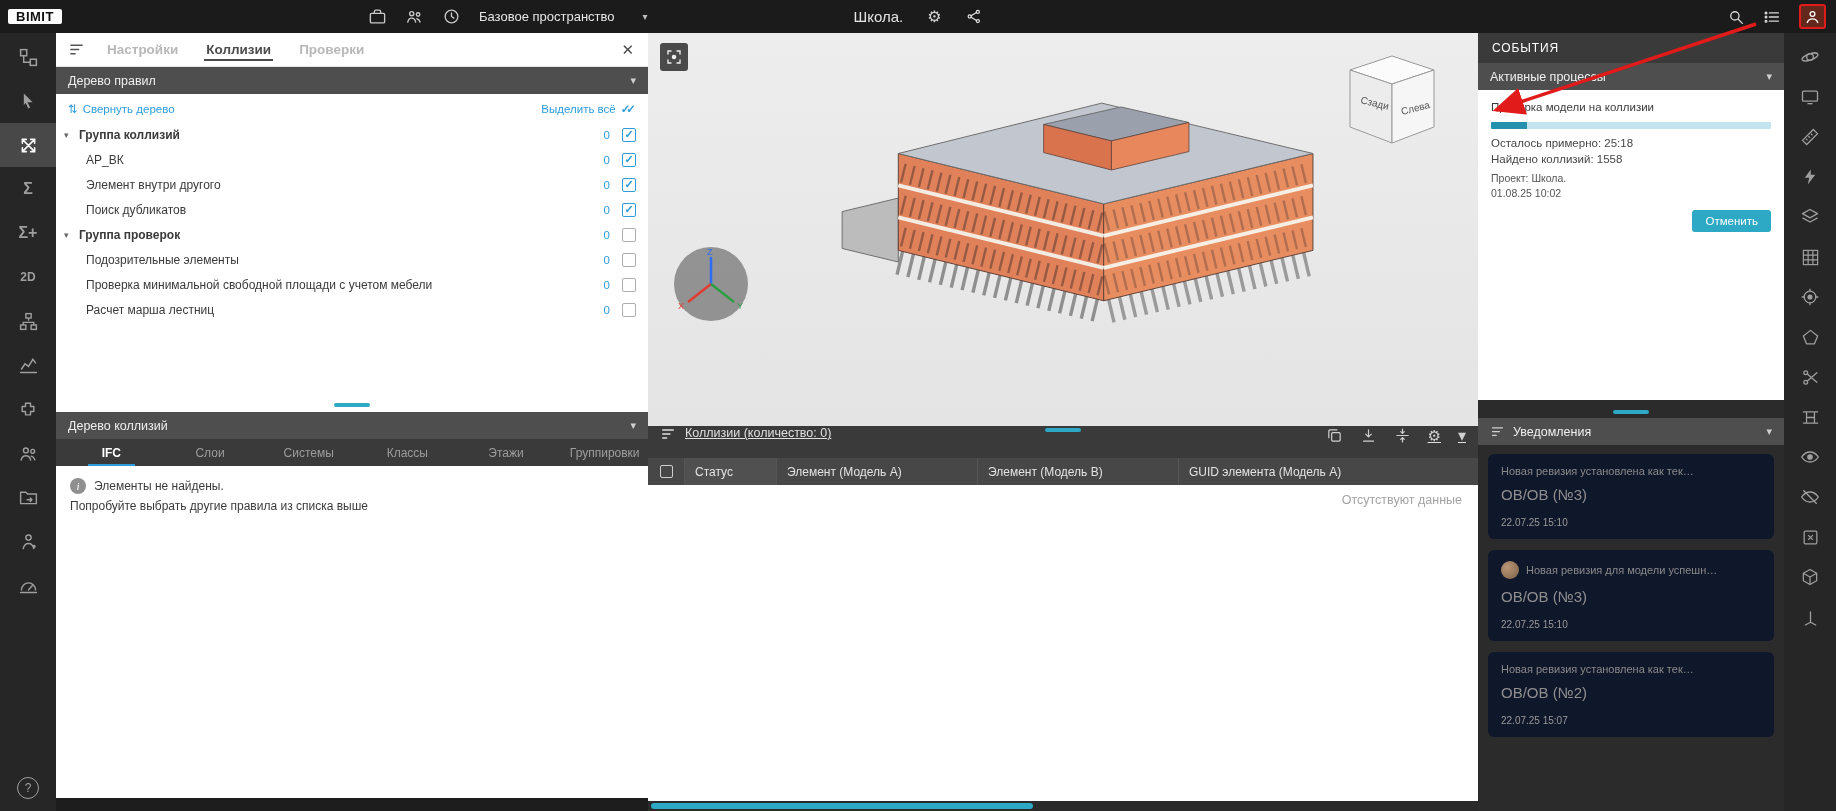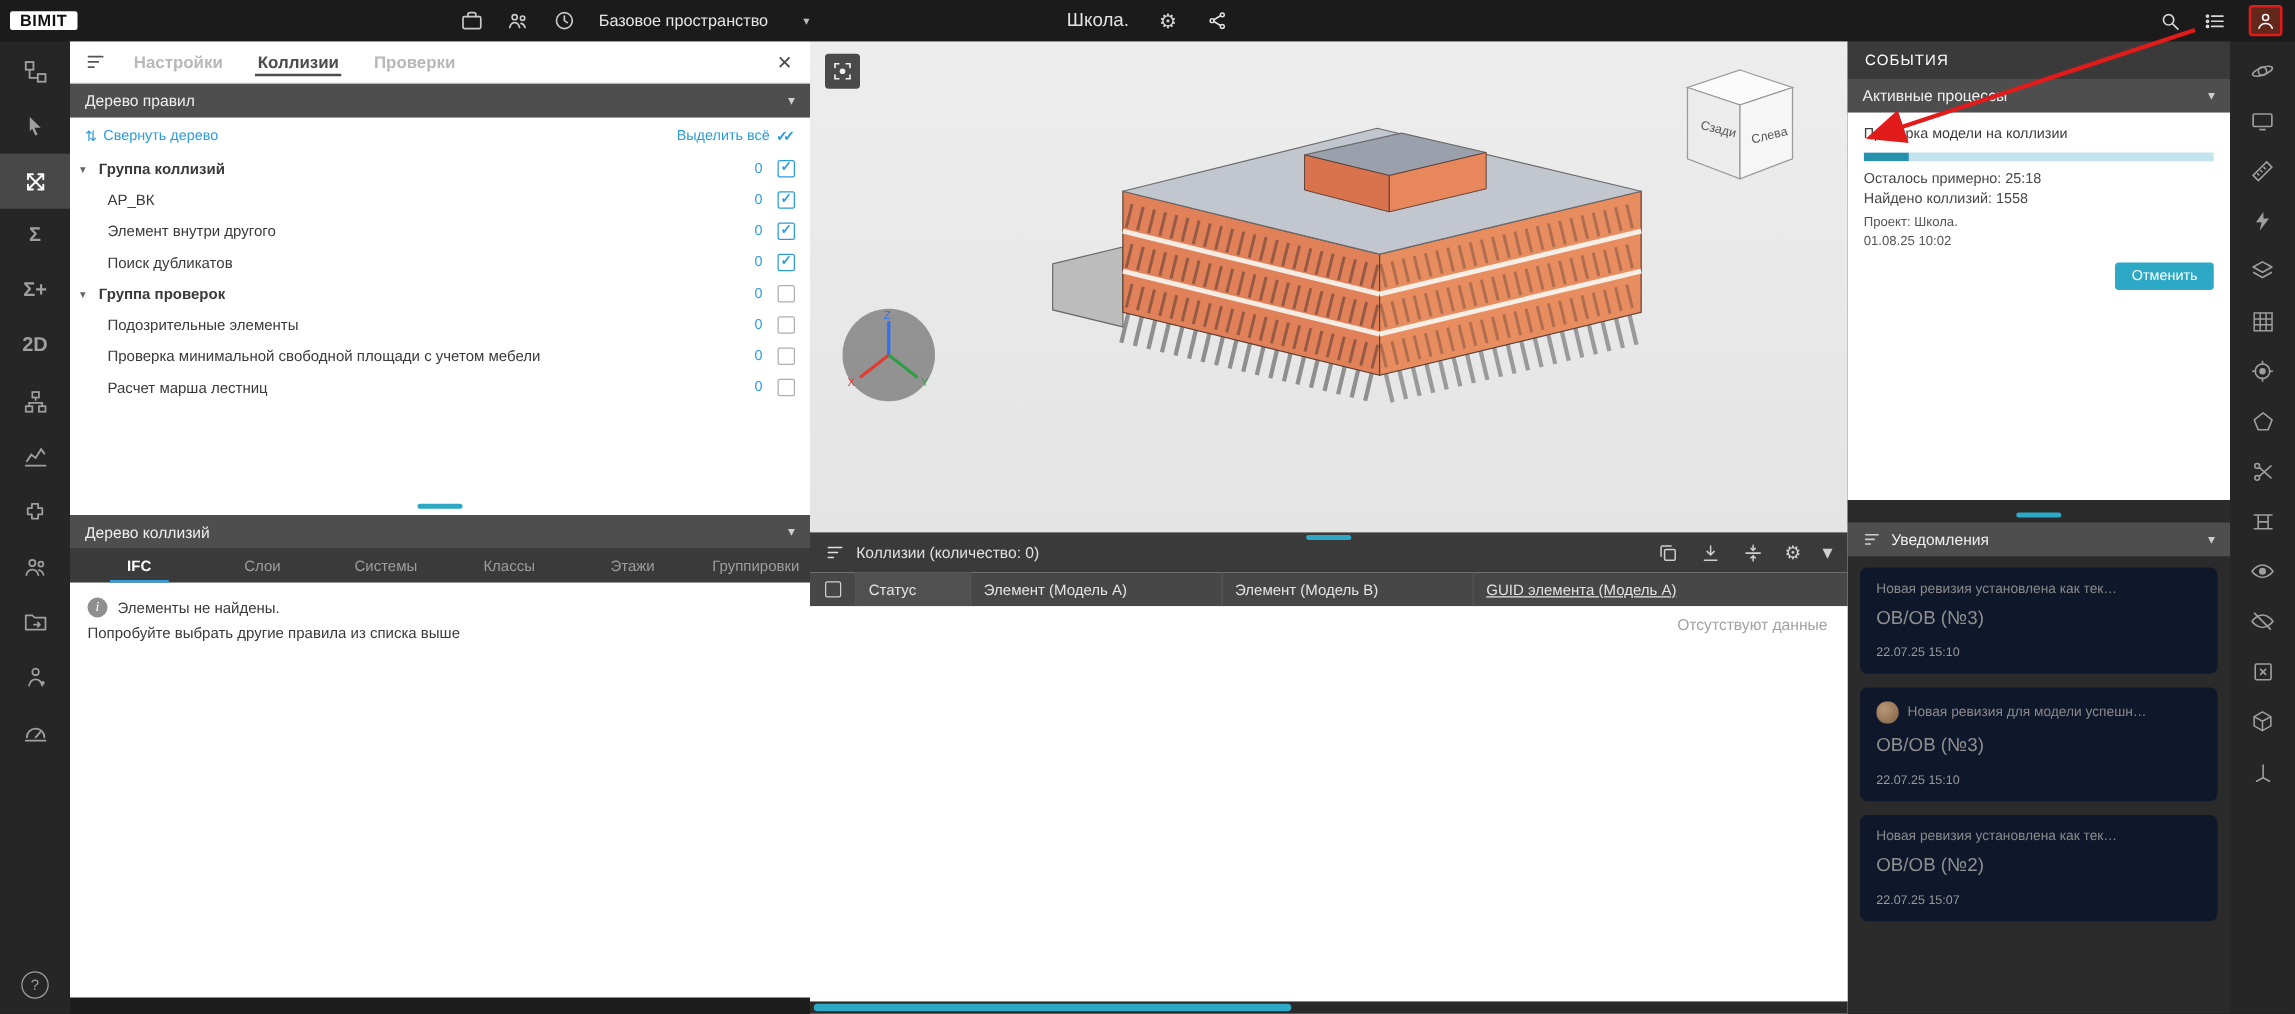--- a/index.html
+++ b/index.html
@@ -20,21 +20,21 @@
   .chev-sm { font-size:10px; color:#bdbdbd; }
 
   
   .main { display:flex; height:778px; }
 
   
   .left-rail { width:56px; background:#262626; display:flex; flex-direction:column; align-items:center; padding-top:2px; flex:none; }
   .rail-btn { width:56px; height:44px; display:flex; align-items:center; justify-content:center; color:#9f9f9f; cursor:pointer; }
   .rail-btn.active { background:#484848; color:#fafafa; }
   .txt-ic { font-size:16px; font-weight:bold; }
-  .txt-ic.small { font-size:16px; }
+  .txt-ic.small { font-size:12px; }
   .rail-help { margin-top:auto; margin-bottom:12px; width:22px; height:22px; border:1.5px solid #9f9f9f; border-radius:50%; display:flex; align-items:center; justify-content:center; font-size:12px; color:#9f9f9f; }
 
   
   .left-panel { width:592px; flex:none; display:flex; flex-direction:column; padding-bottom:13px; }
   .lp-tabs { height:34px; background:#fff; display:flex; align-items:center; border-bottom:1px solid #e4e4e4; flex:none; }
   .lp-filter { margin:0 8px 0 12px; color:#555; }
   .lp-tab { font-size:13.5px; font-weight:bold; color:#b8b8b8; padding:0 14px; height:100%; display:flex; align-items:center; position:relative; cursor:pointer; }
   .lp-tab.active { color:#4c4c4c; }
   .lp-tab.active::after { content:""; position:absolute; left:12px; right:12px; bottom:5px; height:2px; background:#4c4c4c; }
   .lp-close { margin-left:auto; margin-right:14px; color:#4c4c4c; font-size:15px; cursor:pointer; }
@@ -71,32 +71,32 @@
 
   
   .center { flex:1; display:flex; flex-direction:column; min-width:0; }
   .viewport { height:393px; flex:none; background:linear-gradient(#ededed,#e4e4e4); position:relative; overflow:hidden; }
   .focus-btn { position:absolute; top:10px; left:12px; width:28px; height:28px; background:#4a4a4a; border-radius:3px; display:flex; align-items:center; justify-content:center; color:#f0f0f0; cursor:pointer; }
   .nav-cube { position:absolute; right:40px; top:20px; cursor:pointer; }
   .axis-gizmo { position:absolute; left:24px; top:212px; }
   .building { position:absolute; left:50%; top:50%; transform:translate(-50%,-52%); }
 
   .collision-panel { flex:1; display:flex; flex-direction:column; position:relative; background:#fff; min-height:0; }
-  .cp-toolbar { height:32px; background:#3a3a3a; display:flex; align-items:center; padding:0 12px; color:#e0e0e0; flex:none; position:relative; }
+  .cp-toolbar { height:32px; background:#3a3a3a; display:flex; align-items:flex-start; padding:0 12px; color:#e0e0e0; flex:none; position:relative;text-decoration:underline; }
   .cp-title { font-size:12.5px; margin-left:9px; }
   .cp-handle { position:absolute; top:2px; left:50%; transform:translateX(-50%); width:36px; height:4px; background:#2da9c6; border-radius:2px; cursor:row-resize; }
   .cp-icons { margin-left:auto; display:flex; align-items:center; gap:17px; color:#cfcfcf; }
   .cp-icons .g { font-size:15px; }
   .cp-header { height:27px; background:#474747; display:flex; align-items:center; color:#e3e3e3; font-size:12px; flex:none; }
   .cp-col { padding:0 10px; display:flex; align-items:center; height:100%; border-left:1px solid #555; white-space:nowrap; overflow:hidden; }
   .cp-col:first-child { border-left:none; }
   .col-check { width:36px; justify-content:center; flex:none; }
   .col-status { width:92px; flex:none; background:#505050; }
   .col-a, .col-b { flex:1.2; min-width:0; }
-  .col-guid { width:300px; flex:none;text-decoration:underline; }
+  .col-guid { width:300px; flex:none; }
   .hcb { width:13px; height:13px; border:1.5px solid #cfcfcf; border-radius:2px; background:transparent; }
   .cp-body { flex:1; background:#fff; position:relative; min-height:0; }
   .empty-text { position:absolute; top:8px; right:16px; color:#a3a3a3; font-size:12.5px; }
   .cp-scroll { height:10px; background:#2a2a2a; display:flex; align-items:center; flex:none; }
   .cp-thumb { height:6px; width:46%; background:#2da9c6; margin-left:3px; border-radius:3px; cursor:pointer; }
 
   
   .events { width:306px; flex:none; background:#2b2b2b; display:flex; flex-direction:column; }
   .ev-title { height:30px; background:#3a3a3a; color:#fff; font-size:12px; letter-spacing:.9px; display:flex; align-items:center; padding:0 14px; flex:none; }
   .process-area { background:#fff; height:310px; flex:none; padding:11px 13px; position:relative; font-size:11.5px; color:#3c3c3c; }

